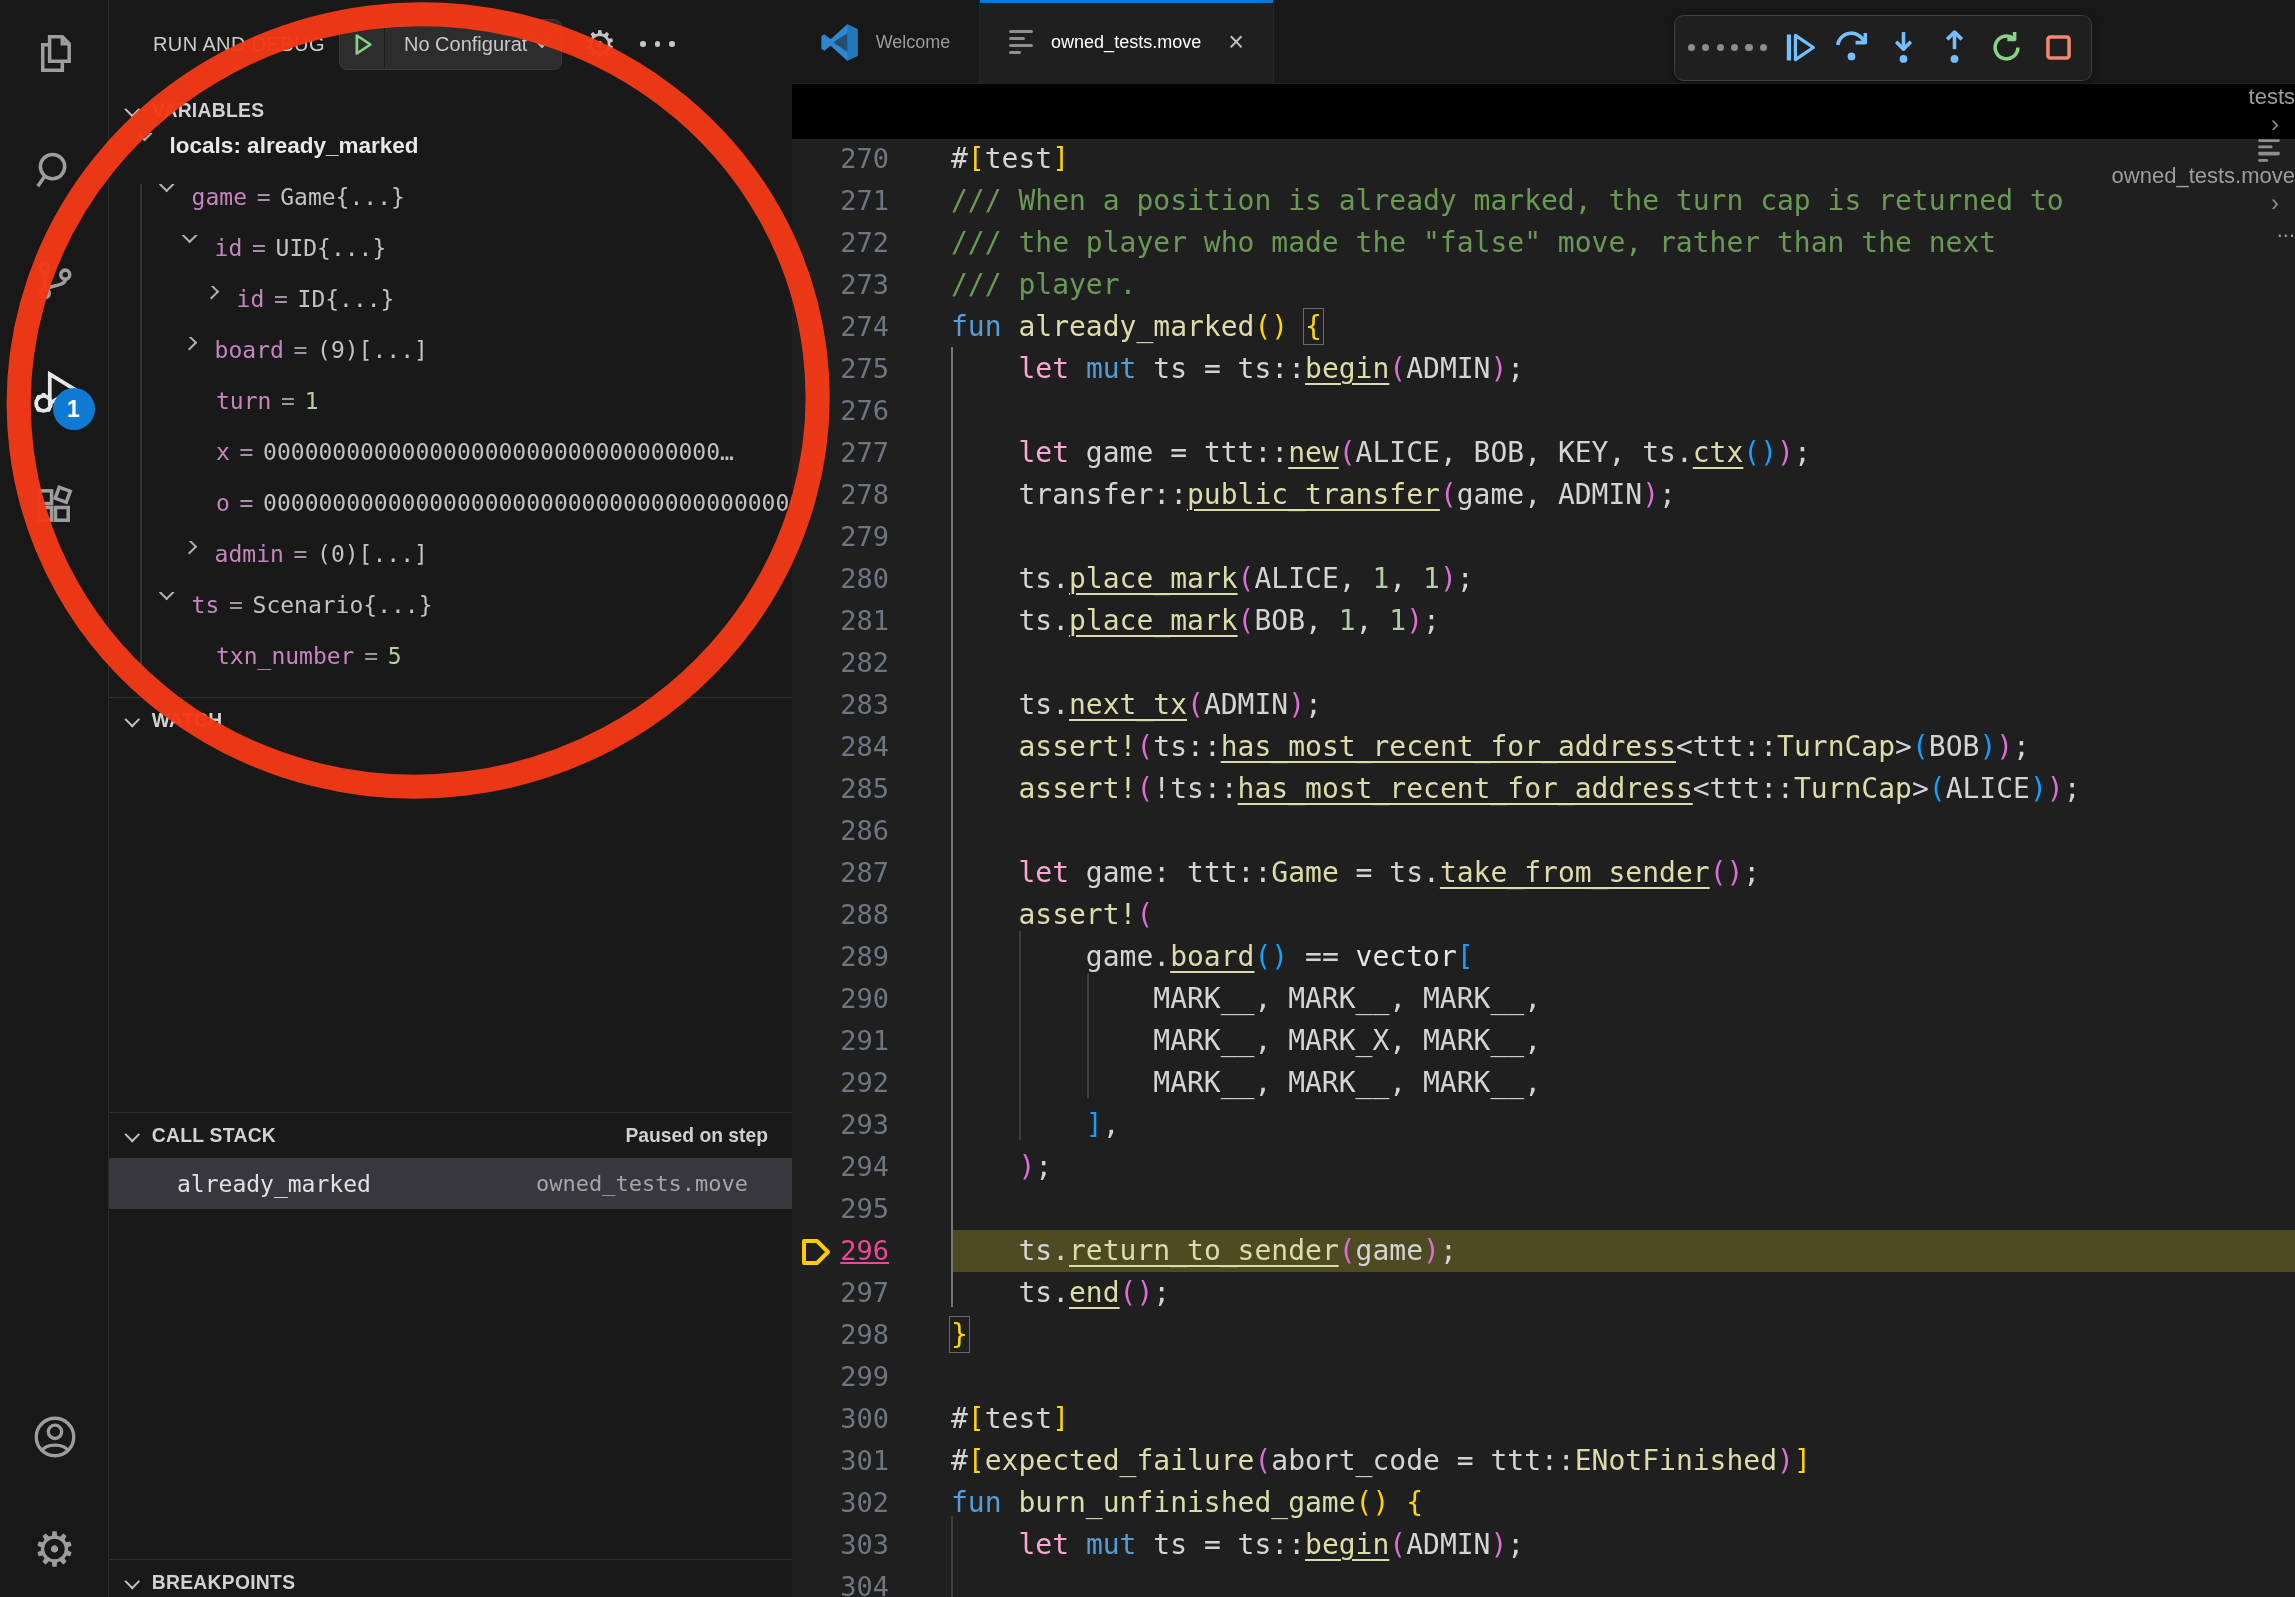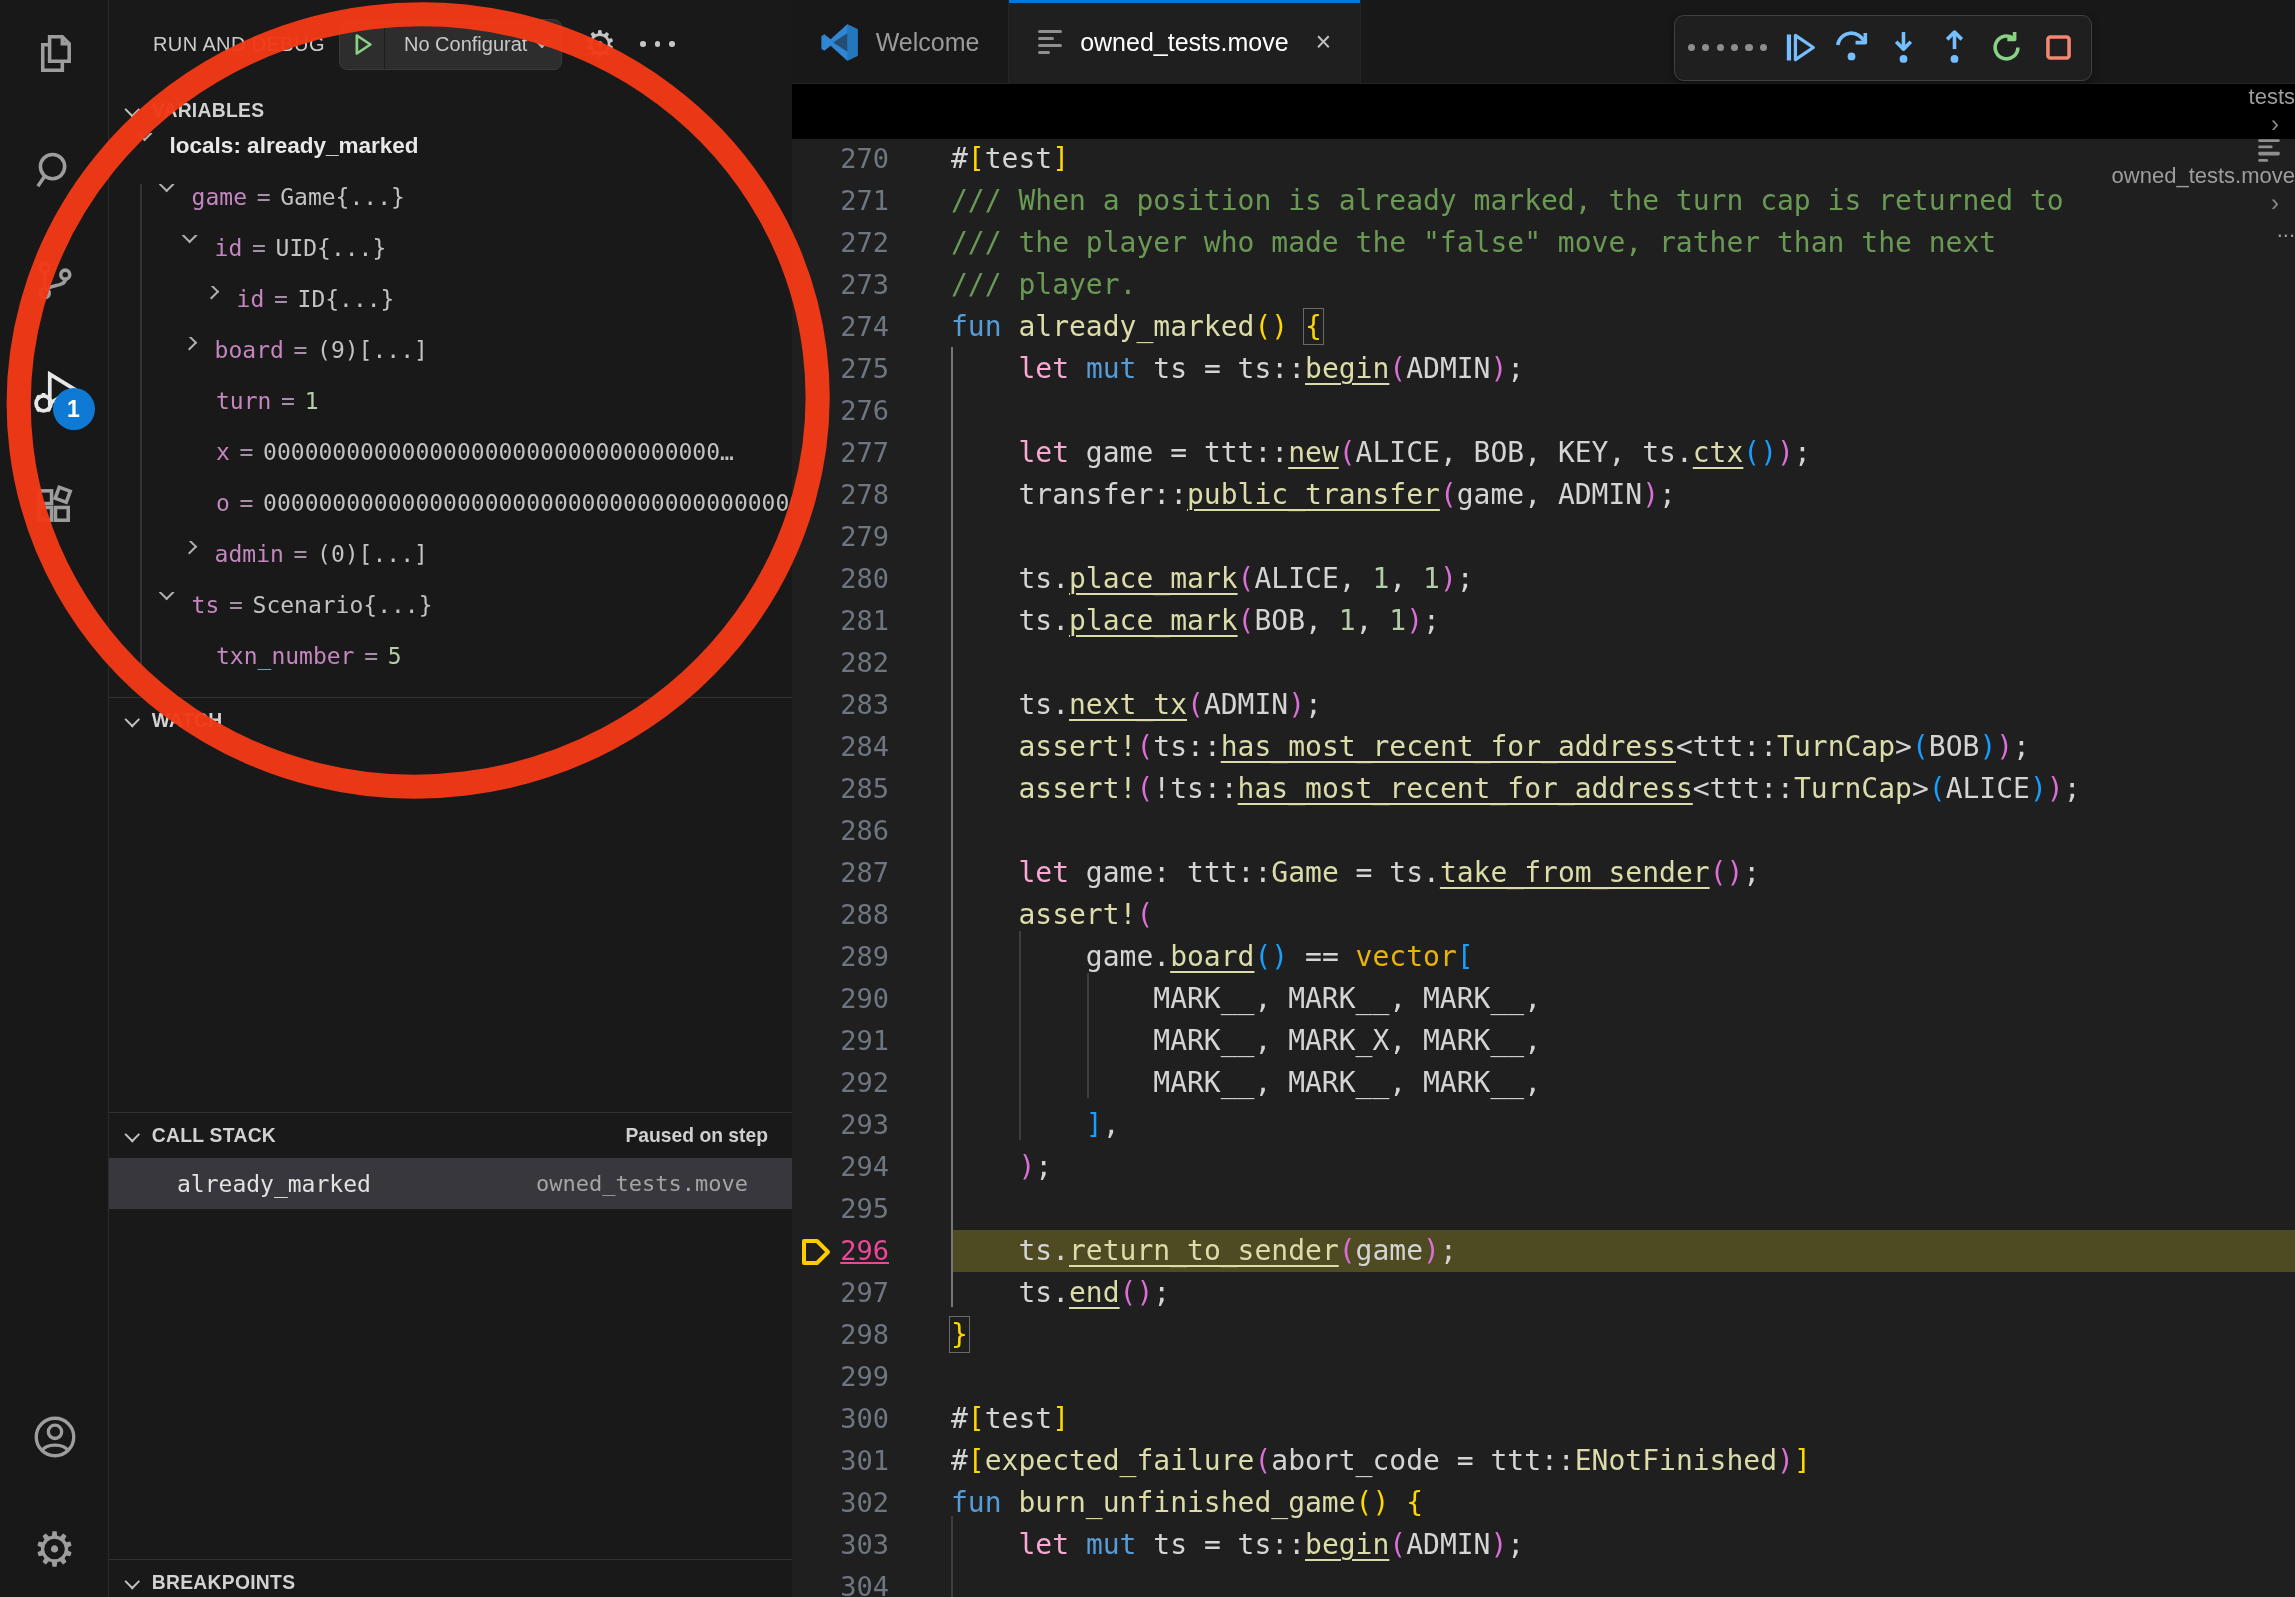--- a/index.html
+++ b/index.html
@@ -59,21 +59,21 @@
   .frame-row{ height:51px; background:#37373d; display:flex; align-items:center;
     padding:0 44px 0 68px; }
   .frame-name{ font-family:"DejaVu Sans Mono", monospace; font-size:23px; color:#e2e2e2; }
   .frame-file{ margin-left:auto; font-family:"DejaVu Sans Mono", monospace; font-size:22px; color:#a5a5a5; }
   
   #editor{ position:absolute; left:792px; top:0; right:0; bottom:0; background:#1f1f1f; }
   #tabbar{ position:absolute; top:0; left:0; right:0; height:84px; background:#181818;
     border-bottom:0.8px solid #252526; display:flex; }
   .tab{ height:84px; display:flex; align-items:center; padding:0 29px; position:relative;
     border-right:0.8px solid #252526; }
-  .tab .tlabel{ font-size:25px; color:#9a9a9a; margin-left:17.7px; white-space:nowrap; }
+  .tab .tlabel{ font-size:18px; color:#9a9a9a; margin-left:17.7px; white-space:nowrap; }
   .tab.active{ background:#1f1f1f; }
   .tab.active::before{ content:""; position:absolute; top:0; left:0; right:0; height:3.2px; background:#0078d4; }
   .tab.active .tlabel{ color:#ffffff; }
   .tab-close{ margin-left:27px; font-size:27px; color:#c0c0c0; line-height:1; }
   .fileicon{ display:flex; flex-direction:column; gap:4px; width:24px; flex:none;}
   .fileicon i{ height:3.2px; background:#8f8f8f; border-radius:1.6px; }
   .fileicon i:nth-child(1){ width:24px; } .fileicon i:nth-child(2){ width:16px; }
   .fileicon i:nth-child(3){ width:24px; } .fileicon i:nth-child(4){ width:11.3px; }
   
   #debug-toolbar{ position:absolute; left:882px; top:14.5px; width:418px; height:66px;
@@ -97,21 +97,21 @@
     line-height:42px; white-space:pre; z-index:3; }
   .cline.cur::before{ content:""; position:absolute; left:159px; right:0; top:0; bottom:0;
     background:#4e4b23; z-index:0; }
   .cline.cur .lnum{ color:#ec4899;text-decoration:underline; }
   .curmark{ position:absolute; left:8px; top:5.6px; z-index:4; }
   .iguide{ position:absolute; width:1.6px; background:#3d3d3d; z-index:2; }
   .iguide.strong{ background:#777777; }
   
   .s-p{color:#d4d4d4} .s-k{color:#569cd6} .s-c{color:#f9a8d4} .s-f{color:#dcdcaa}
   .s-fu{color:#dcdcaa; text-decoration:underline; text-underline-offset:4.8px; text-decoration-thickness:1.6px;margin-top:18px;}
-  .s-n{color:#b5cea8} .s-m{color:#6a9955} .s-t{color:#eab308}
+  .s-n{color:#b5cea8} .s-m{color:#6a9955} .s-t{color:#e5e5e5}
   .s-b1{color:#ffd700} .s-b2{color:#da70d6} .s-b3{color:#179fff}
   .s-b1m{color:#ffd700; outline:1.6px solid #6a6a6a; outline-offset:1.6px;}
   
   #annotation-svg{ position:absolute; left:0; top:0; pointer-events:none; z-index:50; }
 </style>
 </head>
 <body>
 
 <div id="root">
 

